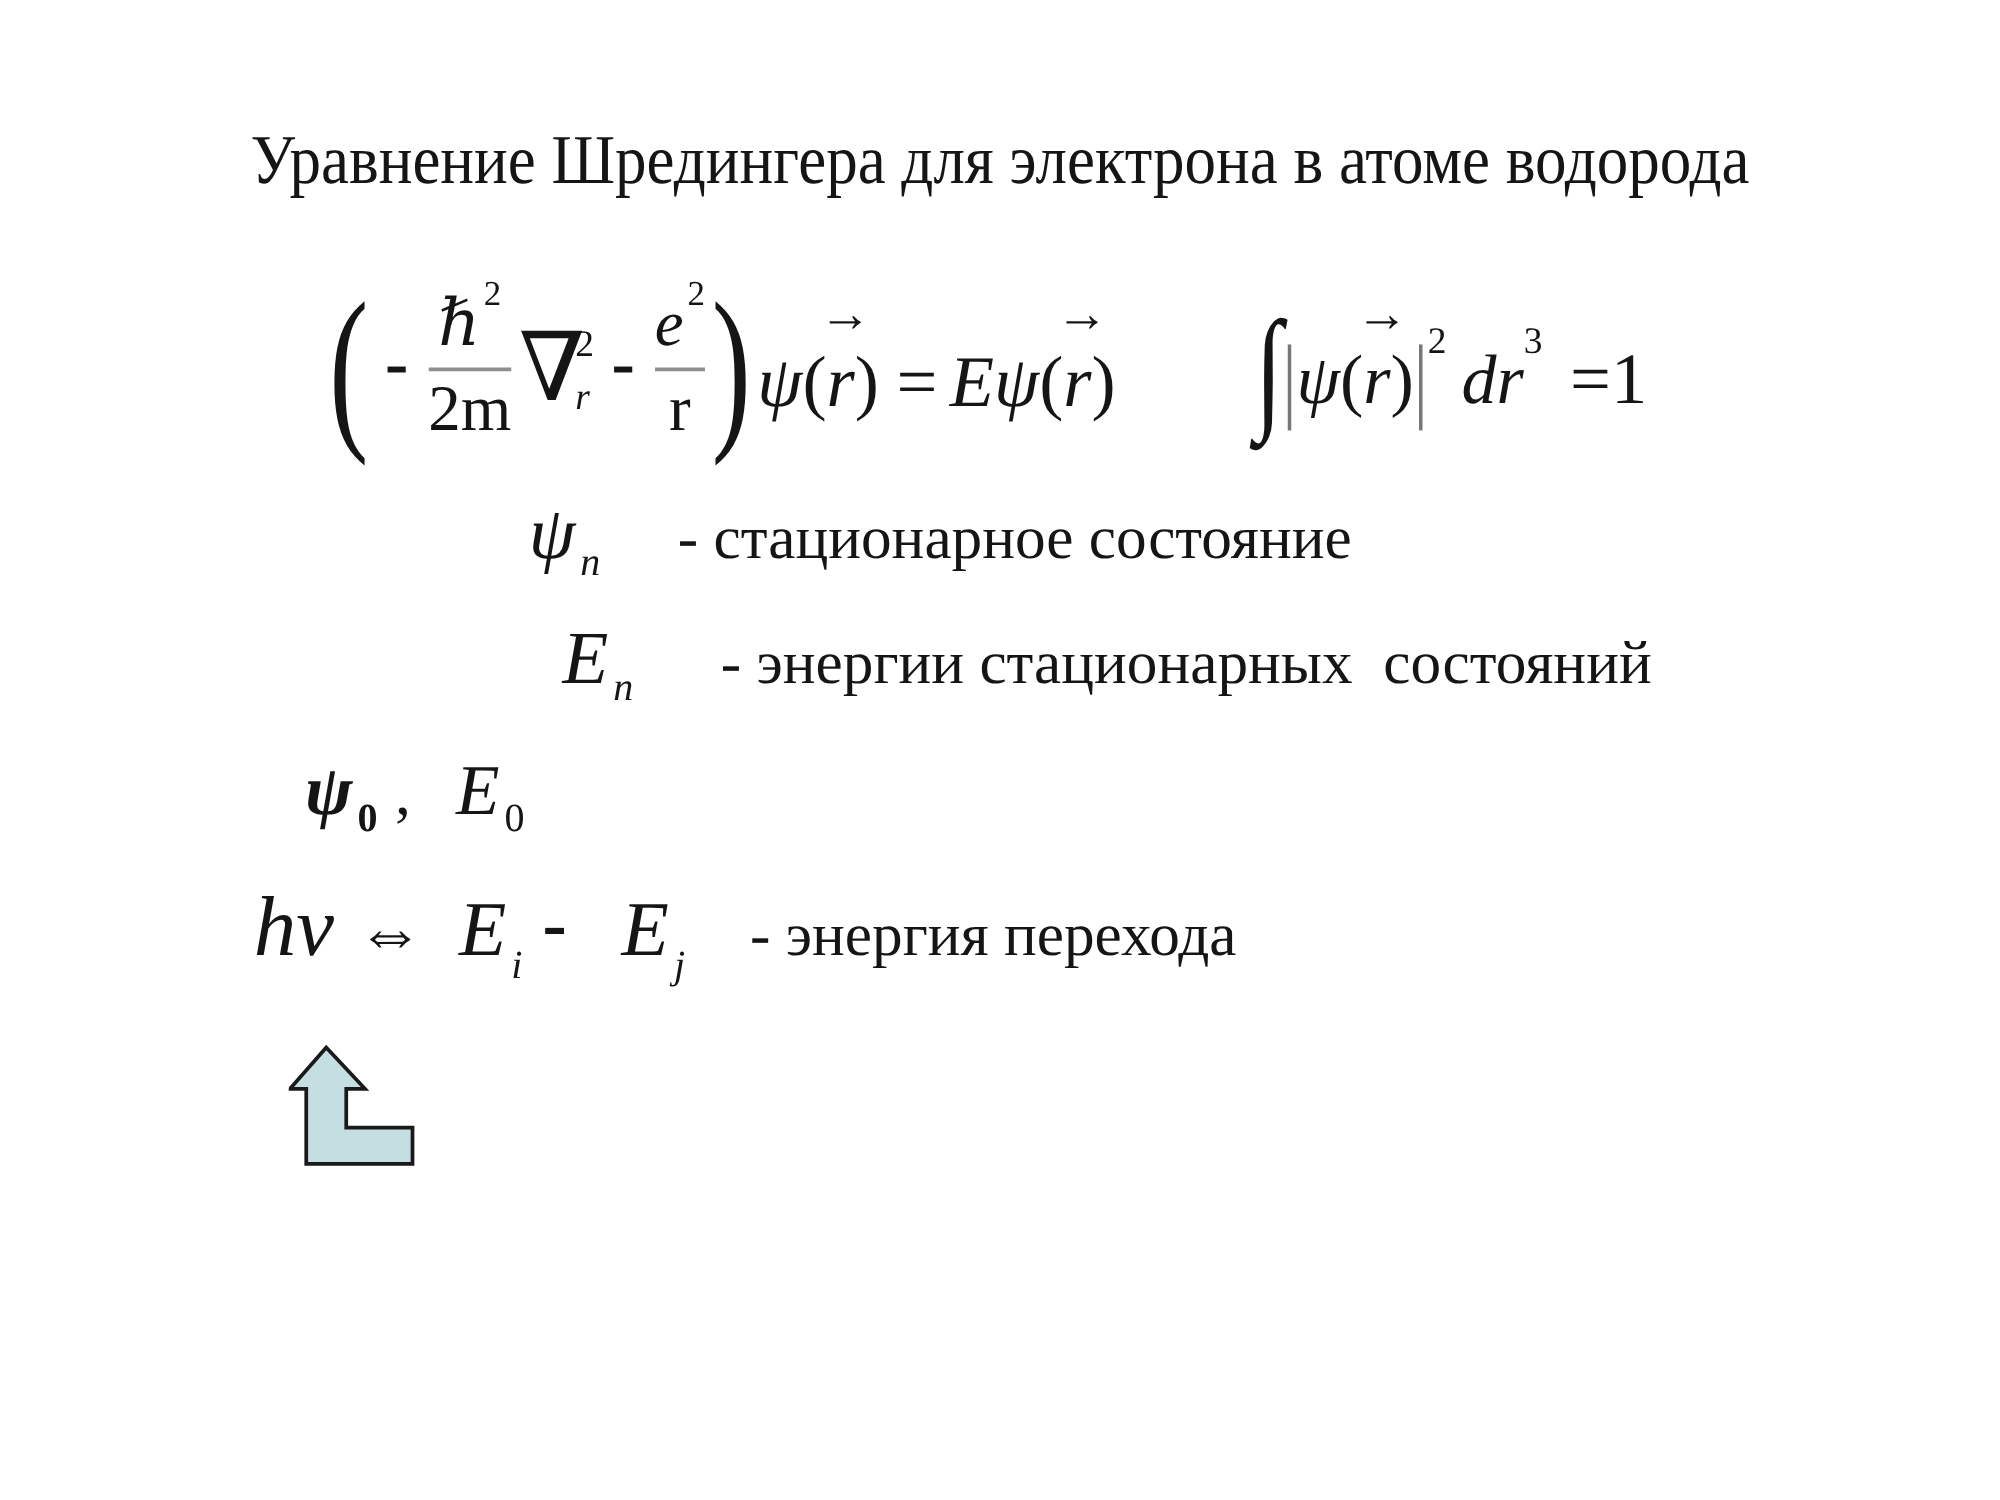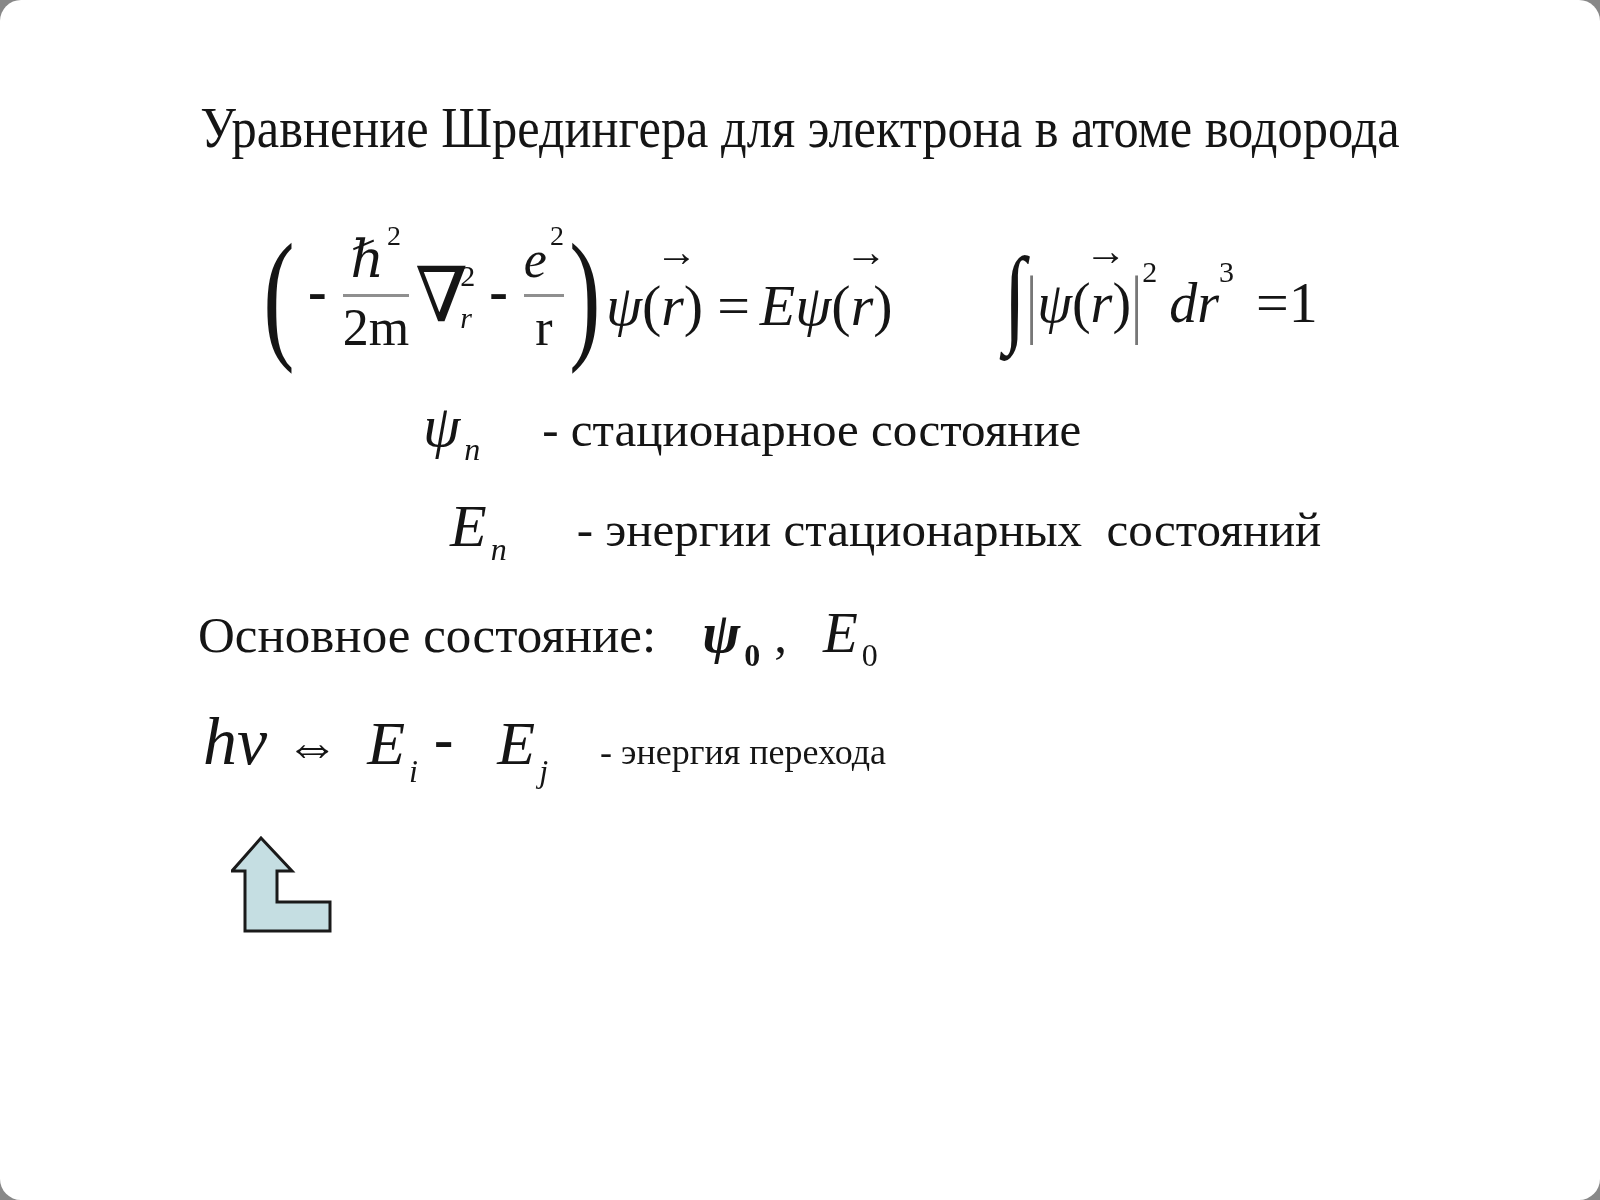--- a/index.html
+++ b/index.html
@@ -1,21 +1,20 @@
 <!DOCTYPE html>
 <html><head>
 <meta charset="utf-8">
 <style>
   html,body { margin:0; padding:0; background:#888; }
   .slide {
     position:relative; width:1600px; height:1200px;
     background:#ffffff; overflow:hidden;
     color:#151515;
     font-family:"Liberation Serif","DejaVu Serif",serif;
-    border-radius:21px;
   }
   .it { font-style:italic; }
   .up { font-style:normal; }
 
   
   .title {
     position:absolute; top:96px; left:0; width:100%;
     text-align:center; font-size:56px; white-space:nowrap;
     transform:scaleX(0.9); transform-origin:center;
   }
@@ -74,21 +73,21 @@
   .gs-comma { margin-left:14px; font-size:51px; }
   .gs-e { margin-left:36px; }
 
   
   .trans-row { position:absolute; left:203px; top:702px; display:flex; align-items:baseline; white-space:nowrap; }
   .hnu { font-size:68px; font-style:italic; }
   .iff { font-size:54px; margin-left:18px; }
   .tE { font-size:62px; font-style:italic; margin-left:28px; }
   .tE .sub-lo { font-size:32px; font-style:italic; top:18px; }
   .tminus { font-size:58px; font-weight:bold; margin:0 16px; transform:translateY(-6px); }
-  .trans-desc { font-size:36px; margin-left:52px; white-space:pre; }
+  .trans-desc { font-size:49px; margin-left:52px; white-space:pre; }
 
   
   .bent-arrow { position:absolute; left:231px; top:836px; }
   .arrow-label { position:absolute; left:365px; top:864px; font-size:51px; white-space:nowrap; }
 </style>
 </head>
 <body>
 
 <div class="slide">
 
@@ -138,21 +137,20 @@
     <span class="def-sym"><span>ψ</span><span class="sub-lo it">n</span></span>
     <span class="def-desc">- стационарное состояние</span>
   </div>
 
   <div class="def-row def-row-2">
     <span class="def-sym"><span>E</span><span class="sub-lo it">n</span></span>
     <span class="def-desc">- энергии стационарных  состояний</span>
   </div>
 
   <div class="ground-row">
-    <span class="up">Основное состояние:</span>
     <span class="gs-sym gs-psi"><span>ψ</span><span class="sub-lo up">0</span></span>
     <span class="gs-comma up">,</span>
     <span class="gs-sym gs-e"><span>E</span><span class="sub-lo up">0</span></span>
   </div>
 
   <div class="trans-row">
     <span class="hnu"><span>h</span><span>ν</span></span>
     <span class="iff up">⇔</span>
     <span class="tE"><span>E</span><span class="sub-lo">i</span></span>
     <span class="tminus up">-</span>

